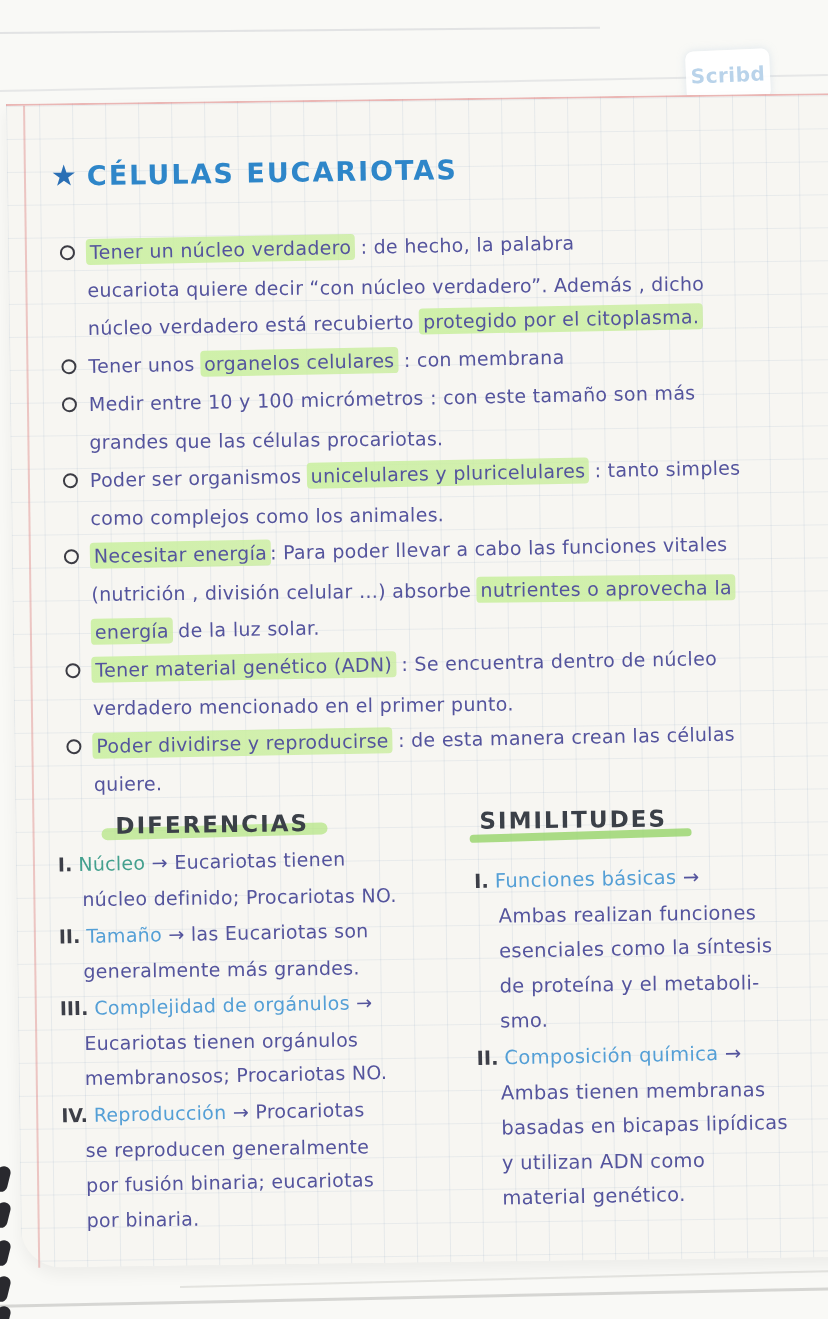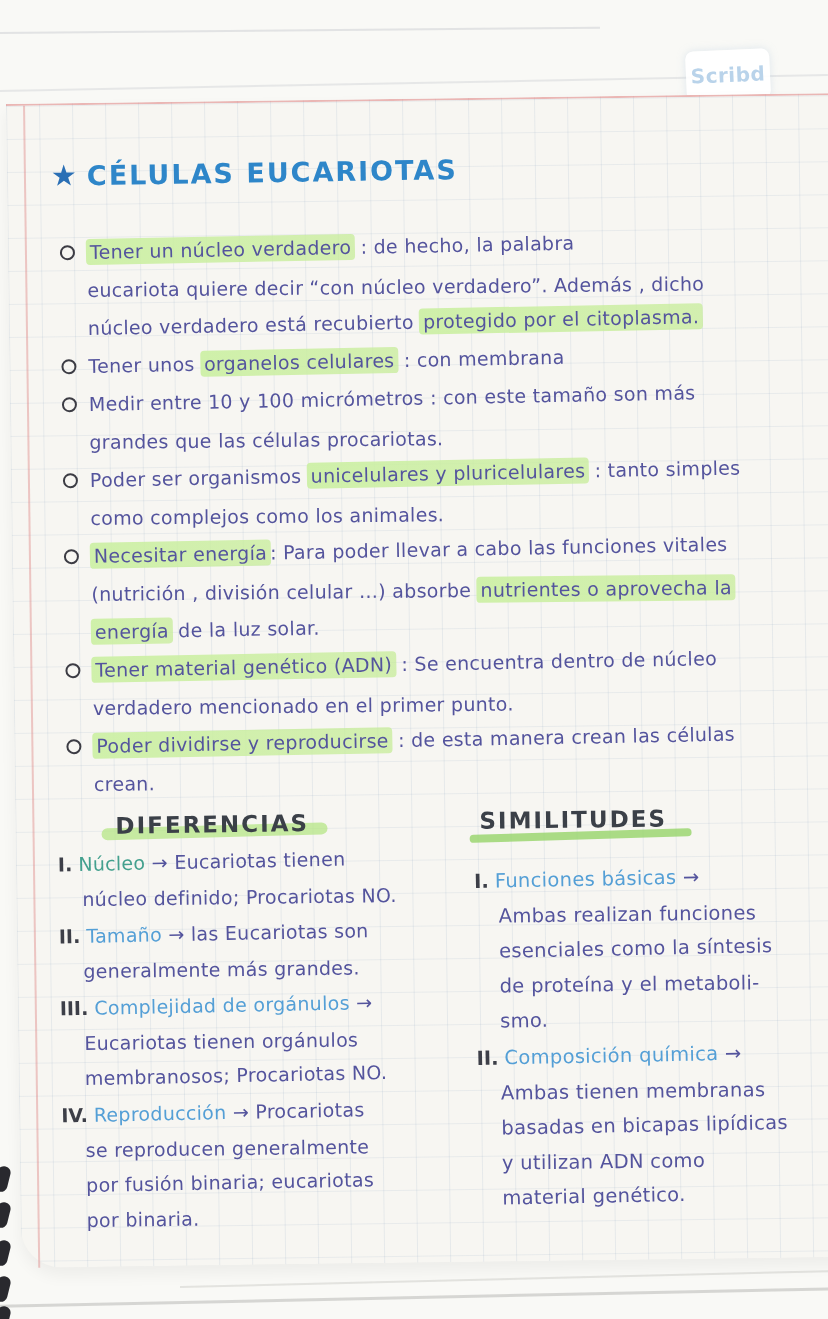--- a/index.html
+++ b/index.html
@@ -141,21 +141,21 @@
           <span class="marker"></span>
           <div class="btext">
             <div class="line"><span class="seg hl">Tener material genético (ADN)</span><span class="seg"> : Se encuentra dentro de núcleo</span></div>
             <div class="line"><span class="seg">verdadero mencionado en el primer punto.</span></div>
           </div>
         </div>
         <div class="bullet">
           <span class="marker"></span>
           <div class="btext">
             <div class="line"><span class="seg hl">Poder dividirse y reproducirse</span><span class="seg"> : de esta manera crean las células</span></div>
-            <div class="line"><span class="seg">crean.</span></div>
+            <div class="line"><span class="seg">quiere.</span></div>
           </div>
         </div>
       </div>
 
     <div class="cols">
       <div class="col-left">
         <div class="col-header">DIFERENCIAS</div>
         <div class="items">
             <div class="item">
               <div class="cline"><span class="num">I.</span><span class="seg kw-teal">Núcleo</span><span class="seg"> → Eucariotas tienen</span></div>

